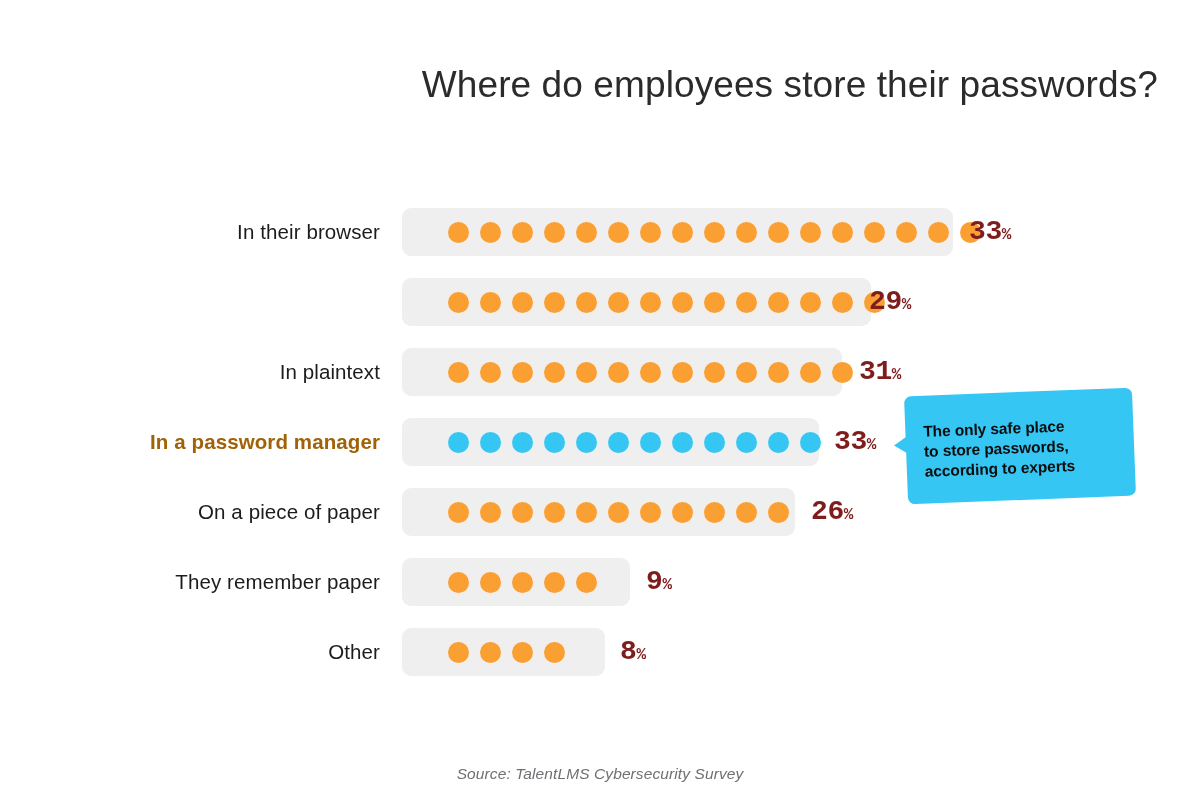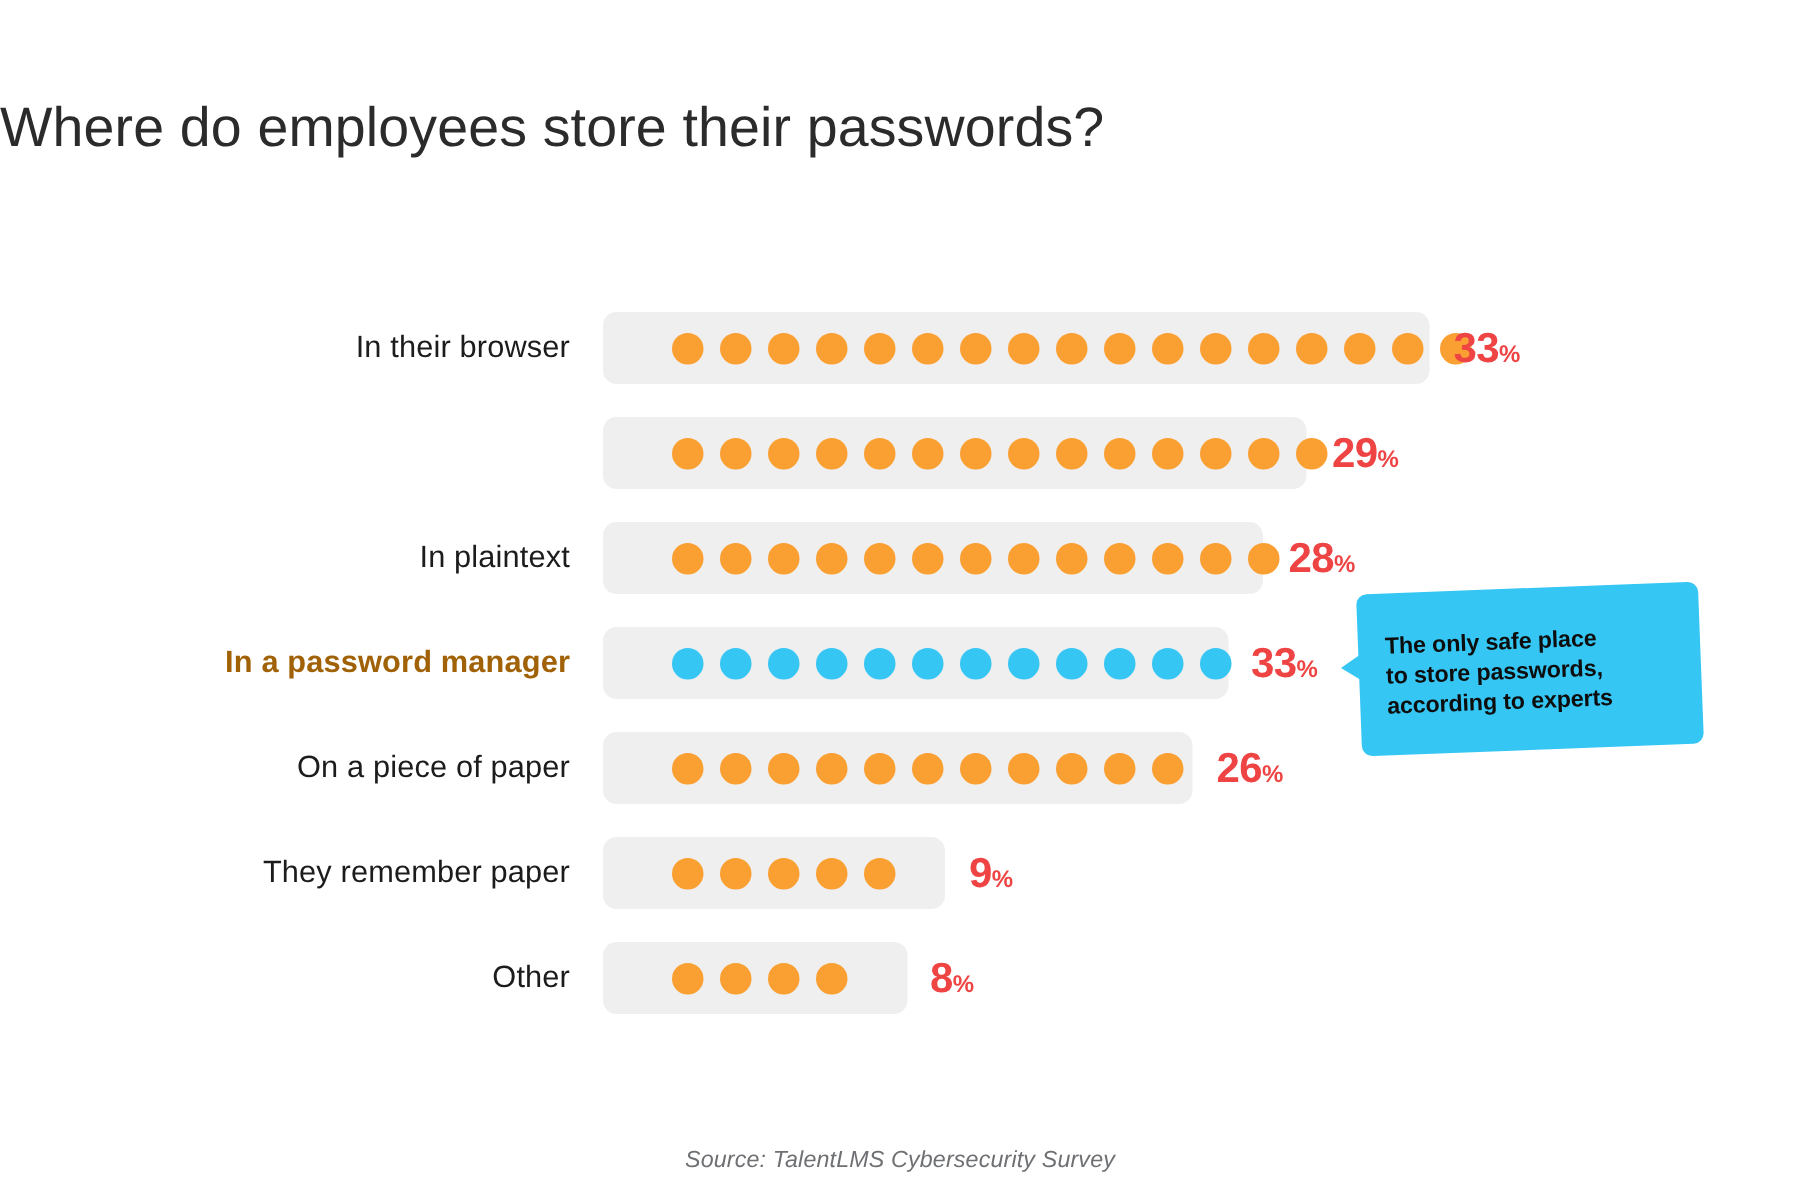--- a/index.html
+++ b/index.html
@@ -21,21 +21,21 @@
     width: 1200px;
     height: 800px;
   }
 
   
   .chart-title {
     position: absolute;
     top: 64px;
     left: 0;
     width: 1158px;
-    text-align: left;
+    text-align: right;
     font-size: 37px;
     font-weight: 400;
     letter-spacing: 0.1px;
     color: #2b2b2b;
     font-family: "Liberation Sans", sans-serif;
     white-space: nowrap;
   }
 
   
   .rows {
@@ -101,21 +101,22 @@
   }
   .dot.orange { background: #faa032; }
   .dot.blue   { background: #35c6f4; }
 
   .row-value {
     position: absolute;
     top: 0;
     height: 48px;
     line-height: 48px;
     white-space: nowrap;
-    color: #ef4444;
+    color: #7f1d1d;
+    font-family: Liberation Mono, monospace;
   }
   .row-value .num {
     font-size: 28px;
     font-weight: 700;
     letter-spacing: -0.4px;
   }
   .row-value .pct {
     font-size: 16px;
     font-weight: 700;
     letter-spacing: -0.2px;
@@ -222,42 +223,42 @@
             <span class="dot orange"></span>
             <span class="dot orange"></span>
             <span class="dot orange"></span>
             <span class="dot orange"></span>
             <span class="dot orange"></span>
             <span class="dot orange"></span>
             <span class="dot orange"></span>
             <span class="dot orange"></span>
           </div>
         </div>
-        <div class="row-value" style="left: 888px;"><span class="num">29</span><span class="pct">%</span></div>
+        <div class="row-value" style="left: 869px;"><span class="num">29</span><span class="pct">%</span></div>
       </div>
       <div class="row">
         <div class="row-label">In plaintext</div>
         <div class="bar-track" style="width: 440px;">
           <div class="dots">
             <span class="dot orange"></span>
             <span class="dot orange"></span>
             <span class="dot orange"></span>
             <span class="dot orange"></span>
             <span class="dot orange"></span>
             <span class="dot orange"></span>
             <span class="dot orange"></span>
             <span class="dot orange"></span>
             <span class="dot orange"></span>
             <span class="dot orange"></span>
             <span class="dot orange"></span>
             <span class="dot orange"></span>
             <span class="dot orange"></span>
           </div>
         </div>
-        <div class="row-value" style="left: 859px;"><span class="num">28</span><span class="pct">%</span></div>
+        <div class="row-value" style="left: 859px;"><span class="num">31</span><span class="pct">%</span></div>
       </div>
       <div class="row is-highlighted">
         <div class="row-label">In a password manager</div>
         <div class="bar-track" style="width: 417px;">
           <div class="dots">
             <span class="dot blue"></span>
             <span class="dot blue"></span>
             <span class="dot blue"></span>
             <span class="dot blue"></span>
             <span class="dot blue"></span>

